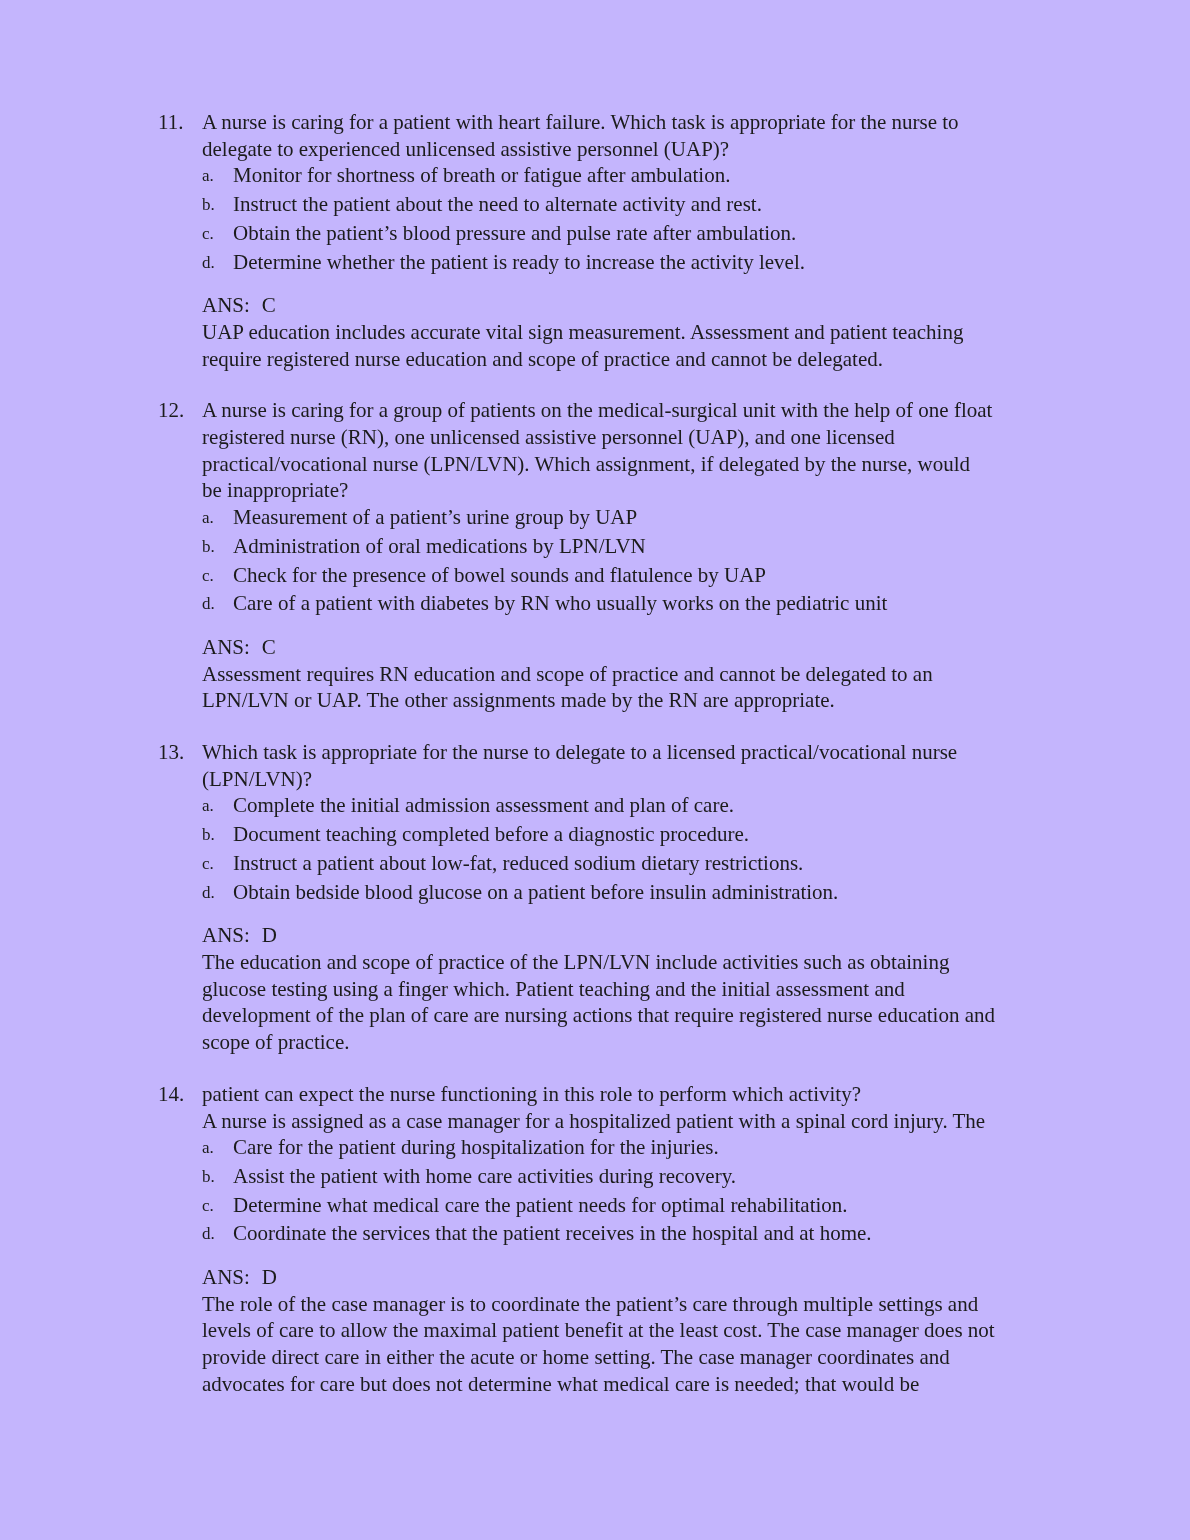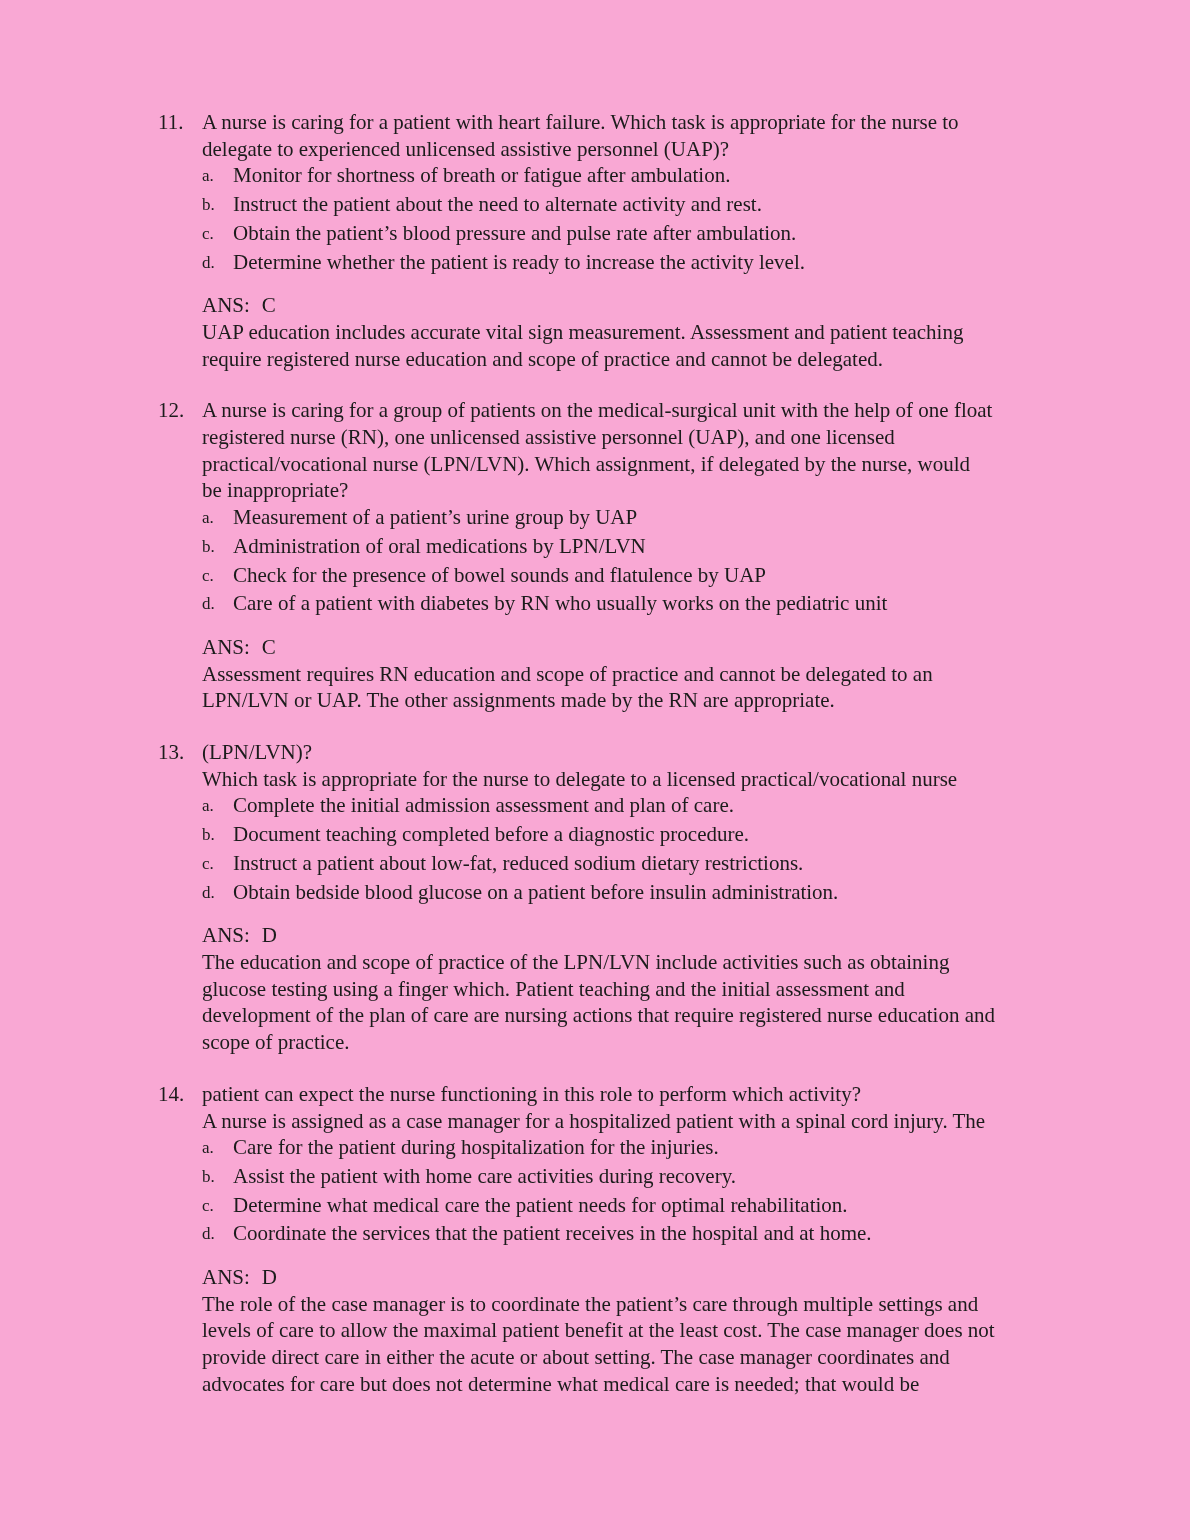--- a/index.html
+++ b/index.html
@@ -4,21 +4,21 @@
 <style>
   html, body {
     margin: 0;
     padding: 0;
     background: #ffffff;
   }
   .page {
     position: relative;
     width: 1190px;
     height: 1540px;
-    background: #f9a8d4;
+    background: #c4b5fd;
     overflow: hidden;
     font-family: "Liberation Serif", "DejaVu Serif", serif;
     font-size: 21px;
     line-height: 26.7px;
     color: #1c1c1c;
   }
   .content {
     position: absolute;
     left: 158px;
     top: 109px;
@@ -124,22 +124,22 @@
           <div class="answer">
             <div class="line ans-line"><span class="anslabel">ANS:</span><span class="ansletter">C</span></div>
             <div class="line rationale-line">Assessment requires RN education and scope of practice and cannot be delegated to an</div>
             <div class="line rationale-line">LPN/LVN or UAP. The other assignments made by the RN are appropriate.</div>
           </div>
         </div>
       </section>
       <section class="question">
         <div class="qnum">13.</div>
         <div class="qbody">
+          <div class="line stem-line">Which task is appropriate for the nurse to delegate to a licensed practical/vocational nurse</div>
           <div class="line stem-line">(LPN/LVN)?</div>
-          <div class="line stem-line">Which task is appropriate for the nurse to delegate to a licensed practical/vocational nurse</div>
           <div class="options">
             <div class="option">
               <span class="letter">a.</span>
               <span class="otext">Complete the initial admission assessment and plan of care.</span>
             </div>
             <div class="option">
               <span class="letter">b.</span>
               <span class="otext">Document teaching completed before a diagnostic procedure.</span>
             </div>
             <div class="option">
@@ -180,19 +180,19 @@
             </div>
             <div class="option">
               <span class="letter">d.</span>
               <span class="otext">Coordinate the services that the patient receives in the hospital and at home.</span>
             </div>
           </div>
           <div class="answer">
             <div class="line ans-line"><span class="anslabel">ANS:</span><span class="ansletter">D</span></div>
             <div class="line rationale-line">The role of the case manager is to coordinate the patient’s care through multiple settings and</div>
             <div class="line rationale-line">levels of care to allow the maximal patient benefit at the least cost. The case manager does not</div>
-            <div class="line rationale-line">provide direct care in either the acute or about setting. The case manager coordinates and</div>
+            <div class="line rationale-line">provide direct care in either the acute or home setting. The case manager coordinates and</div>
             <div class="line rationale-line">advocates for care but does not determine what medical care is needed; that would be</div>
           </div>
         </div>
       </section>
     </div>
 </div>
 
 </body></html>

